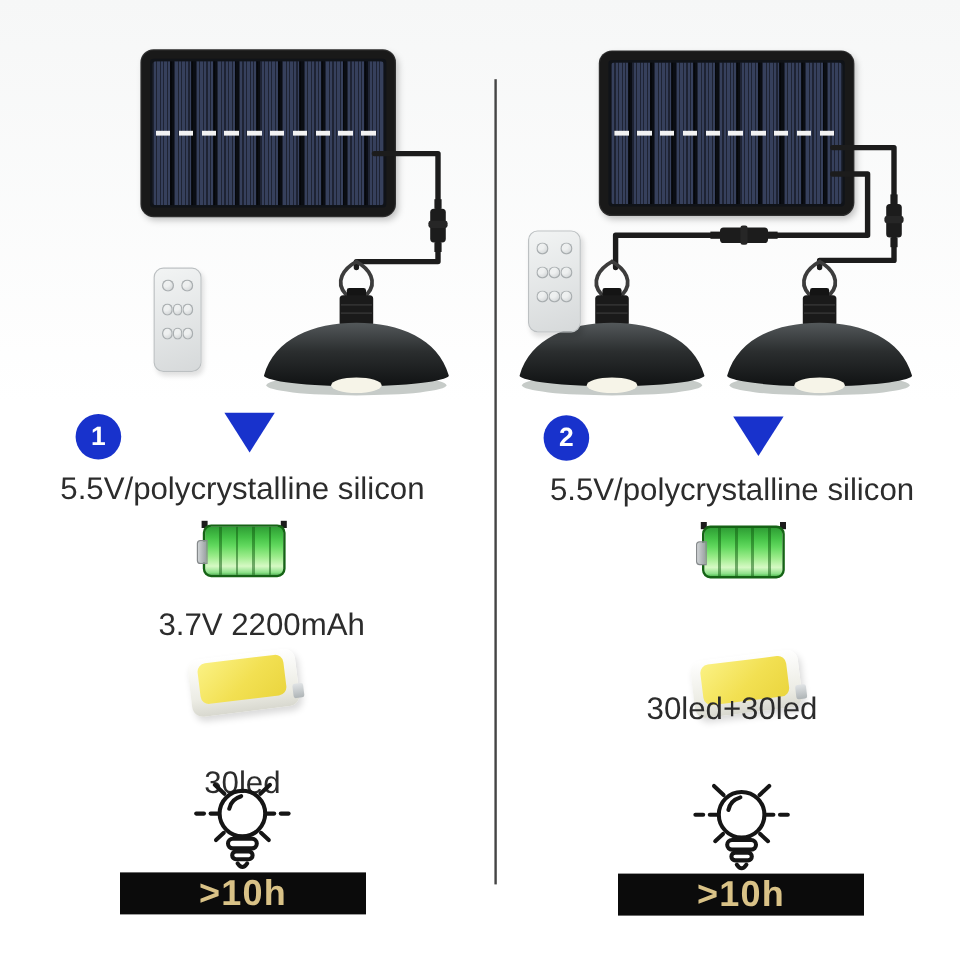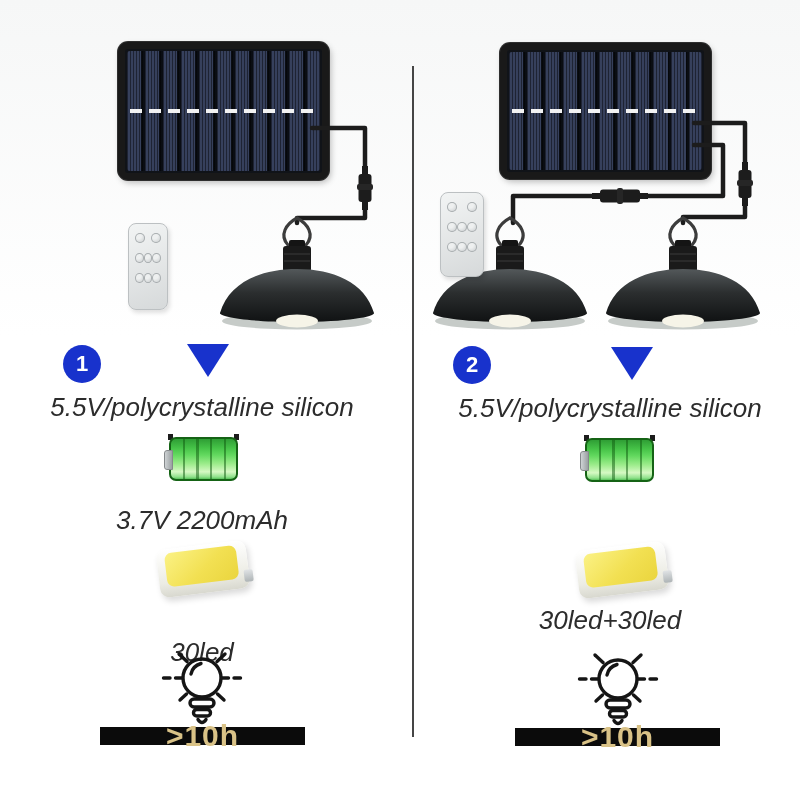--- a/index.html
+++ b/index.html
@@ -26,21 +26,21 @@
   .rrow{display:flex;justify-content:space-between;}
   .rbtn{width:10px;height:10px;border-radius:50%;
     background:radial-gradient(circle at 35% 30%,#eef0f0 30%,#c2c6c8);
     box-shadow:inset 0 0 0 1px #a9aeb0;}
   
   .badge{position:absolute;width:38px;height:38px;border-radius:50%;background:#1832cc;
     color:#fff;font-size:22px;font-weight:bold;display:flex;align-items:center;justify-content:center;}
   .tri{position:absolute;width:0;height:0;border-left:21px solid transparent;
     border-right:21px solid transparent;border-top:33px solid #1832cc;}
   
-  .t{position:absolute;text-align:center;font-size:26px;color:#2c2c2c;white-space:pre-wrap;font-style:italic;}
+  .t{position:absolute;text-align:center;font-size:26px;color:#2c2c2c;white-space:pre-wrap;}
   
   .battery{position:absolute;width:76px;height:50px;}
   .bat-body{position:absolute;left:5px;top:3px;right:2px;bottom:3px;border:2px solid #156315;border-radius:7px;
     background:
       repeating-linear-gradient(90deg,transparent 0 11.6px,rgba(15,90,15,.5) 11.6px 13.8px),
       linear-gradient(180deg,#2f9e35 0%,#45c247 22%,#63d95f 40%,#9cec8b 62%,#d6f9c4 82%,#8fe18b 95%,#57c159 100%);}
   .bat-nub{position:absolute;left:0;top:16px;width:7px;height:18px;border-radius:3px 0 0 3px;
     background:linear-gradient(90deg,#cfd3d5,#9aa0a2);border:1px solid #85898b;}
   .bat-tab{position:absolute;width:5px;height:6px;background:#1c1c1c;top:0;}
   .bat-tab.l{left:4px}.bat-tab.r{right:1px}
@@ -48,21 +48,21 @@
   .led-chip{position:absolute;width:90px;height:48px;transform:rotate(-7deg);}
   .chip-body{position:absolute;inset:0;background:linear-gradient(180deg,#ffffff,#ecece4 70%,#d8d8cf);
     border-radius:9px;box-shadow:2px 4px 6px rgba(0,0,0,.15);}
   .chip-phosphor{position:absolute;left:8px;top:4px;right:10px;bottom:10px;
     background:linear-gradient(140deg,#faf080 5%,#f2e052 55%,#ead53e 100%);border-radius:7px;}
   .chip-pin{position:absolute;right:-4px;bottom:6px;width:9px;height:12px;
     background:linear-gradient(180deg,#e0e3e5,#aeb4b6);border-radius:2px;}
   
   .bulb{position:absolute;width:84px;height:84px;}
   
-  .banner{position:absolute;width:205px;height:18px;background:#0b0b0b;color:#d9c287;
+  .banner{position:absolute;width:205px;height:35px;background:#0b0b0b;color:#d9c287;
     font-size:30px;font-weight:bold;display:flex;align-items:center;justify-content:center;letter-spacing:1px;}
   
   .overlay{position:absolute;left:0;top:0;width:800px;height:800px;}
 </style>
 </head>
 <body>
 
 <div class="canvas">
 
   <div class="solar-panel" style="left:118px;top:42px;width:197px;height:124px;">
@@ -173,21 +173,21 @@
 
   <div class="t" style="left:0;width:404px;top:392px;">5.5V/polycrystalline silicon</div>
 
   <div class="battery" style="left:164px;top:434px;">
     <div class="bat-tab l"></div>
     <div class="bat-tab r"></div>
     <div class="bat-body"></div>
     <div class="bat-nub"></div>
   </div>
 
-  <div class="t" style="left:0;width:404px;top:505px;">3.7V 2200mAh</div>
+  <div class="t" style="left:16px;width:404px;top:505px;">3.7V 2200mAh</div>
 
   <div class="led-chip" style="left:158px;top:545px;">
     <div class="chip-body"></div>
     <div class="chip-phosphor"></div>
     <div class="chip-pin"></div>
   </div>
 
   <div class="t" style="left:0;width:404px;top:604px;margin-top:33px;">30led</div>
 
   <svg class="bulb" style="left:160px;top:645px;" viewBox="0 0 84 84">
@@ -221,21 +221,21 @@
     <div class="bat-nub"></div>
   </div>
 
 
   <div class="led-chip" style="left:577px;top:546px;">
     <div class="chip-body"></div>
     <div class="chip-phosphor"></div>
     <div class="chip-pin"></div>
   </div>
 
-  <div class="t" style="left:420px;width:380px;top:605px;">30led+30led</div>
+  <div class="t" style="left:420px;width:380px;top:575px;">30led+30led</div>
 
   <svg class="bulb" style="left:576px;top:646px;" viewBox="0 0 84 84">
     <g fill="none" stroke="#151515" stroke-width="3.4" stroke-linecap="round">
       <circle cx="42" cy="33" r="19"></circle>
       <path d="M31 29 Q32.5 21 41 18.5"></path>
       <rect x="30" y="54" width="24" height="8" rx="4"></rect>
       <rect x="33.5" y="64.5" width="17" height="6.5" rx="3.2"></rect>
       <path d="M38 74.5 Q42 80.5 46 74.5"></path>
       <path d="M19 9 L27 16.5"></path>
         <path d="M65 9 L57 16.5"></path>

